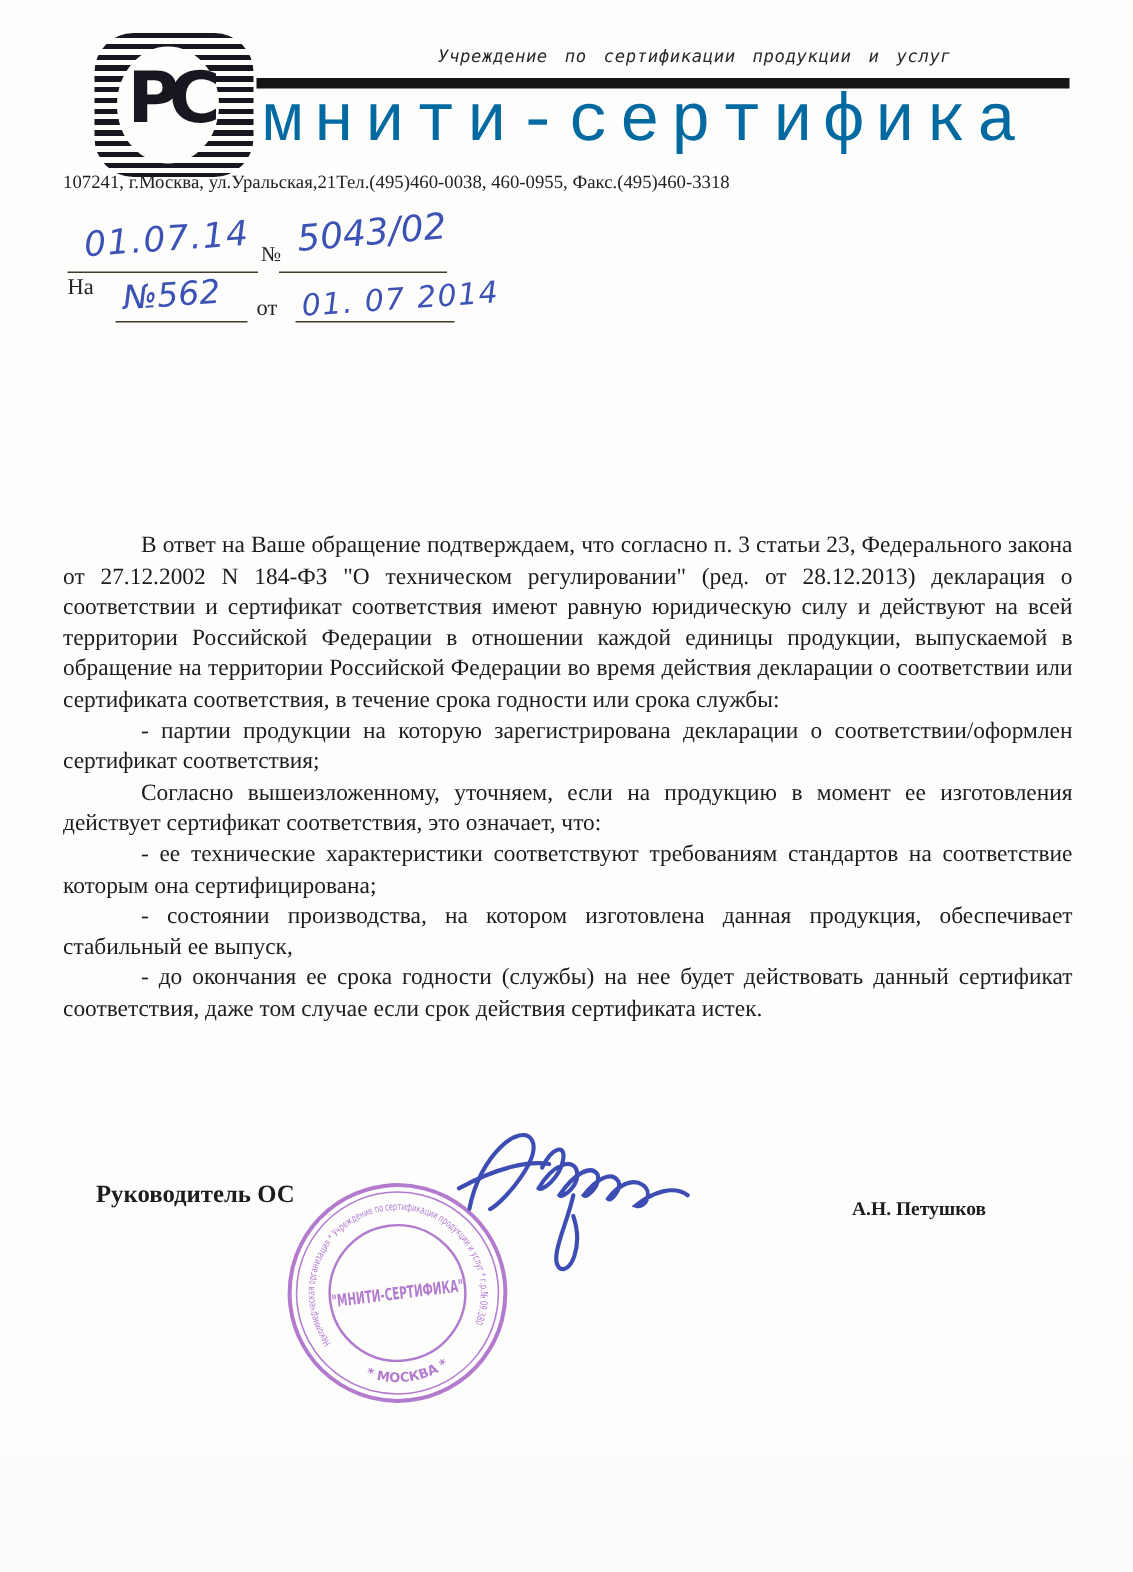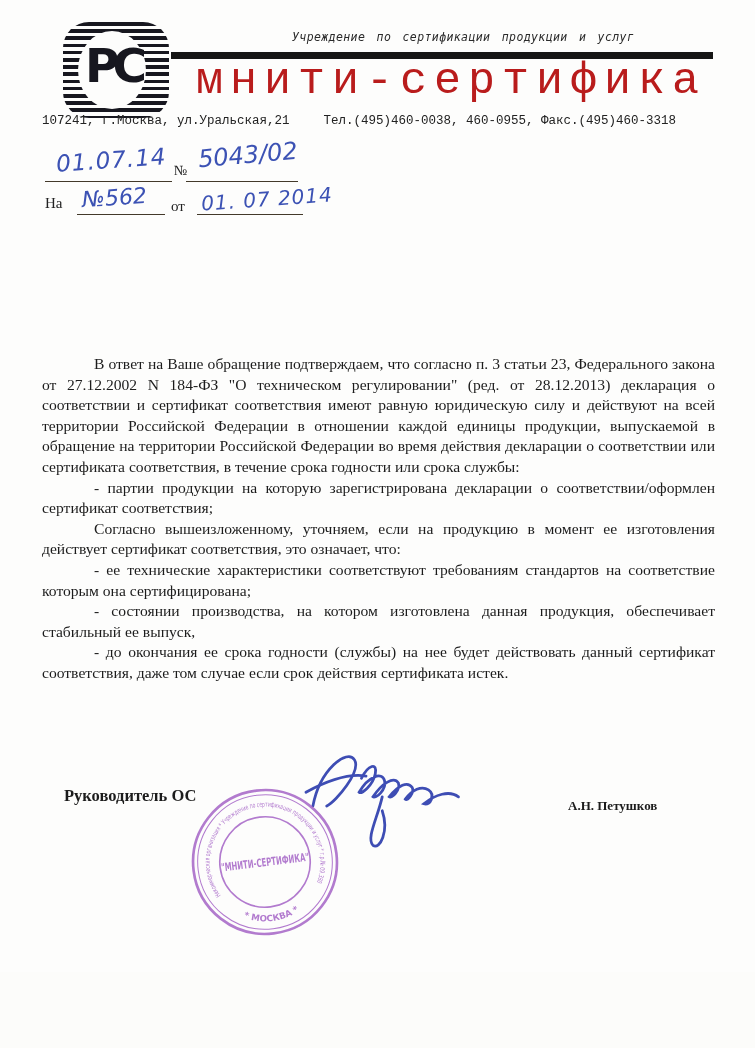--- a/index.html
+++ b/index.html
@@ -24,42 +24,42 @@
     font-size:47px; letter-spacing:-7px; color:#17171f;
   }
   .tagline {
     position:absolute; left:292px; top:30px;
     font-family:"DejaVu Sans Mono",monospace; font-style:italic;
     font-size:11.5px; letter-spacing:0.4px; word-spacing:4px; color:#2a2a2a;
     white-space:nowrap;
   }
   .header-rule { position:absolute; left:171px; top:52px; width:542px; height:7px; background:#151515; }
   .org-title {
-    position:absolute; left:196px; top:56px;
+    position:absolute; left:175px; top:56px;
     font-family:"Liberation Mono",monospace; font-size:45px; letter-spacing:7px;
-    color:#b91c1c; white-space:nowrap;
+    color:#0369a1; white-space:nowrap;
   }
   .address-row {
-    position:absolute; left:42px; top:114px; display:flex; gap:34px;
-    font-family:Liberation Mono, monospace; font-size:12.5px; color:#222;
+    position:absolute; left:42px; top:114px; display:flex; 
+    font-family:Liberation Serif, serif; font-size:12.5px; color:#222;
     white-space:nowrap;
   }
   
   .hw {
     position:absolute; font-family:"DejaVu Sans",sans-serif; font-style:italic;
     color:#3c52b4; white-space:nowrap;
   }
   .uline { position:absolute; height:0; border-bottom:1.6px solid #43392a; }
   .ref-label { position:absolute; font-size:15px; color:#222; }
   .hw-date1 { left:56px; top:147px; font-size:23px; transform:rotate(-4deg); letter-spacing:1px; }
   .u1 { left:45px; top:181px; width:127px; }
   .num-sign { left:174px; top:163px; font-size:14px; }
   .u2 { left:186px; top:181px; width:112px; }
   .hw-num { left:198px; top:141px; font-size:24px; transform:rotate(-5deg); }
-  .lbl-na { left:45px; top:195px;text-align:right; }
+  .lbl-na { left:45px; top:184px;text-align:right; }
   .u3 { left:77px; top:214px; width:88px; }
   .hw-innum { left:82px; top:185px; font-size:22px; transform:rotate(-4deg); }
   .lbl-ot { left:171px; top:198px; }
   .u4 { left:197px; top:214px; width:106px; }
   .hw-indate { left:201px; top:187px; font-size:20px; transform:rotate(-4deg); letter-spacing:1px; }
   
   .recipient {
     position:absolute; left:535px; top:241px;
     font-weight:bold; font-size:16px; line-height:20.4px; white-space:nowrap;
   }

